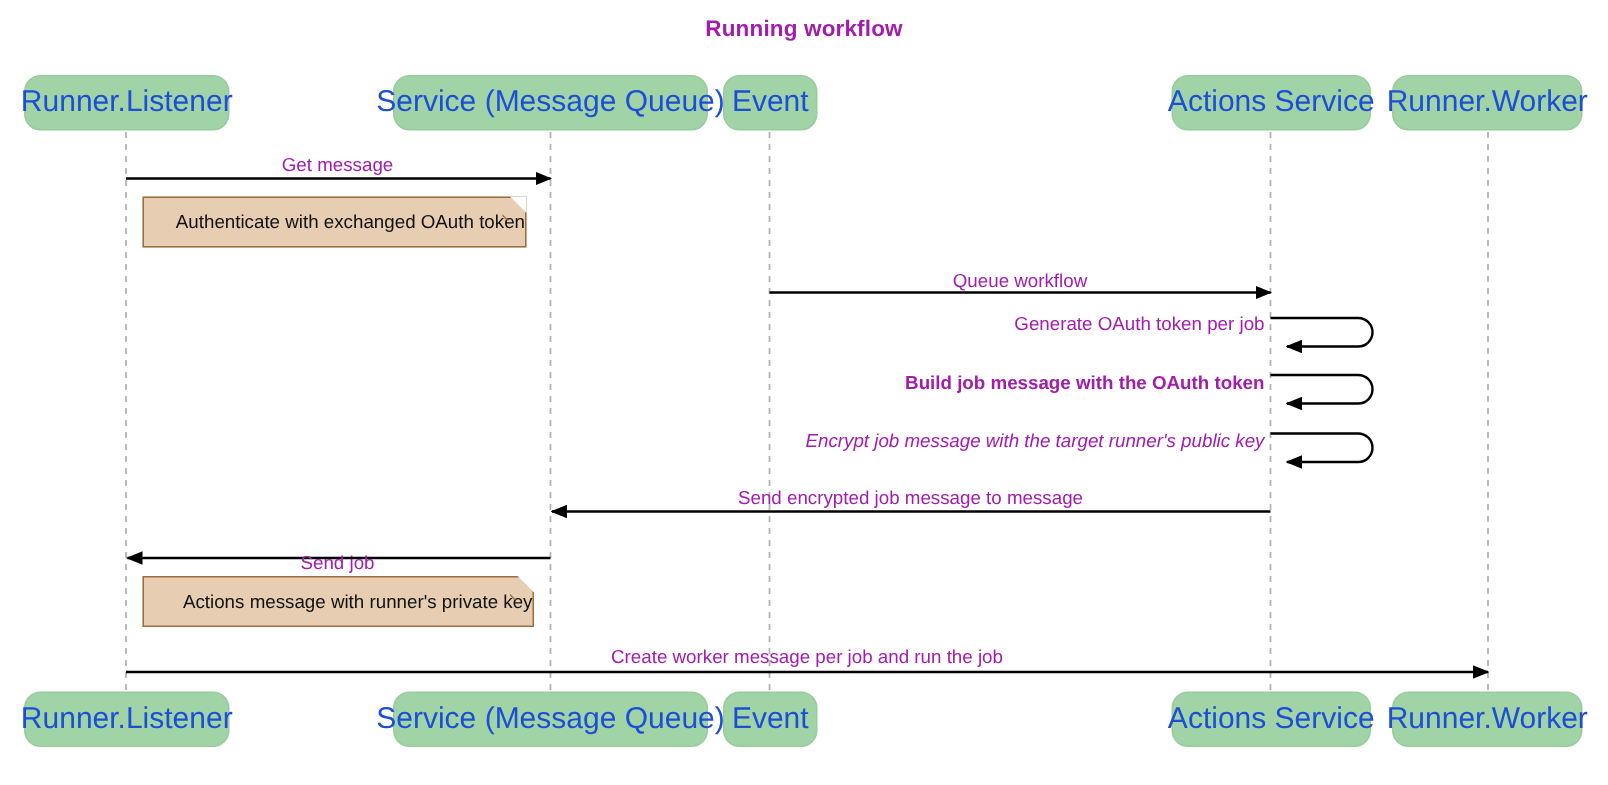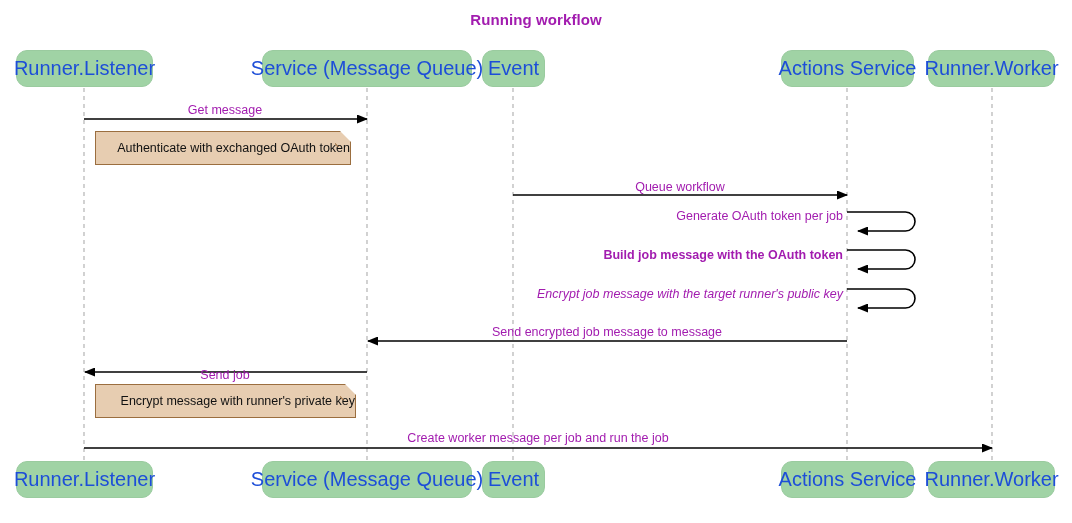--- a/index.html
+++ b/index.html
@@ -186,21 +186,21 @@
         <span class="participant-label">Runner.Worker</span>
       </div>
     </div>
   <div id="notes-layer">
       <div class="note" style="left: 95px; top: 131px; width: 256px;">
         <span>Authenticate with exchanged OAuth token</span>
         <span class="note-fold"></span>
         <span class="note-fold-edge"></span>
       </div>
       <div class="note" style="left: 95px; top: 384px; width: 261px;">
-        <span>Encrypt message with runner's private key</span>
+        <span>Actions message with runner's private key</span>
         <span class="note-fold"></span>
         <span class="note-fold-edge"></span>
       </div>
     </div>
   <div id="labels-layer">
       <div class="msg-label centered" style="left: 225px; top: 103px;">Get message</div>
       <div class="msg-label centered" style="left: 680px; top: 180px;">Queue workflow</div>
       <div class="msg-label right-align" style="left: 843px; top: 209px;">Generate OAuth token per job</div>
       <div class="msg-label right-align" style="left: 843px; top: 248px; font-weight: bold;">Build job message with the OAuth token</div>
       <div class="msg-label right-align" style="left: 843px; top: 287px; font-style: italic;">Encrypt job message with the target runner's public key</div>

